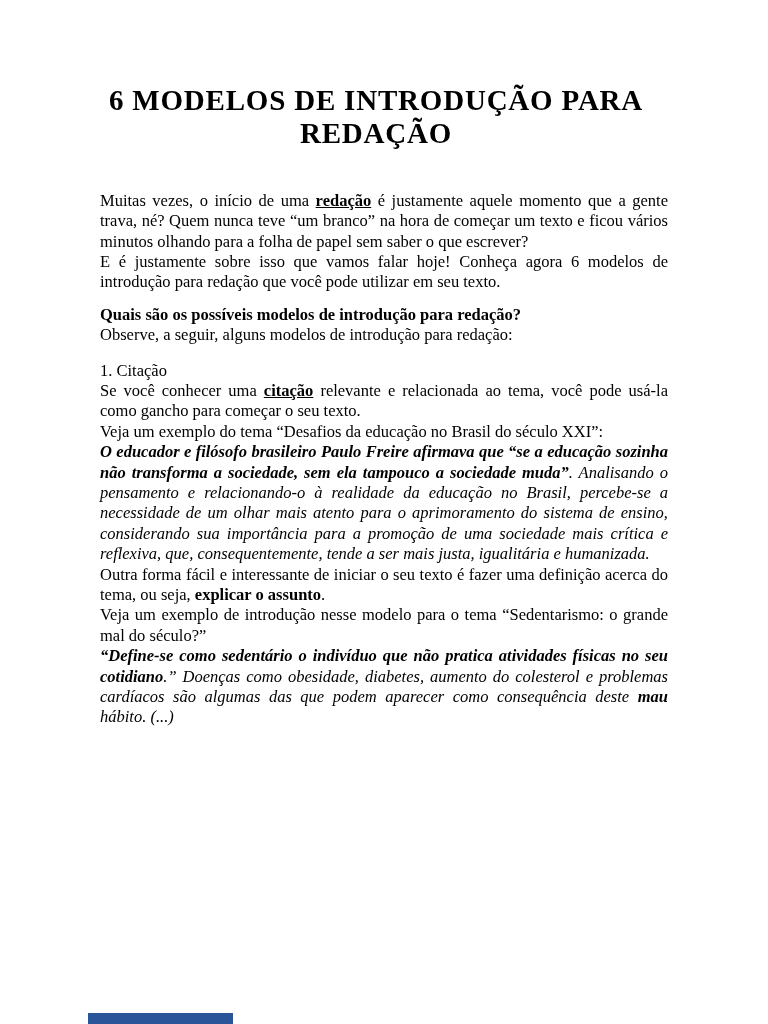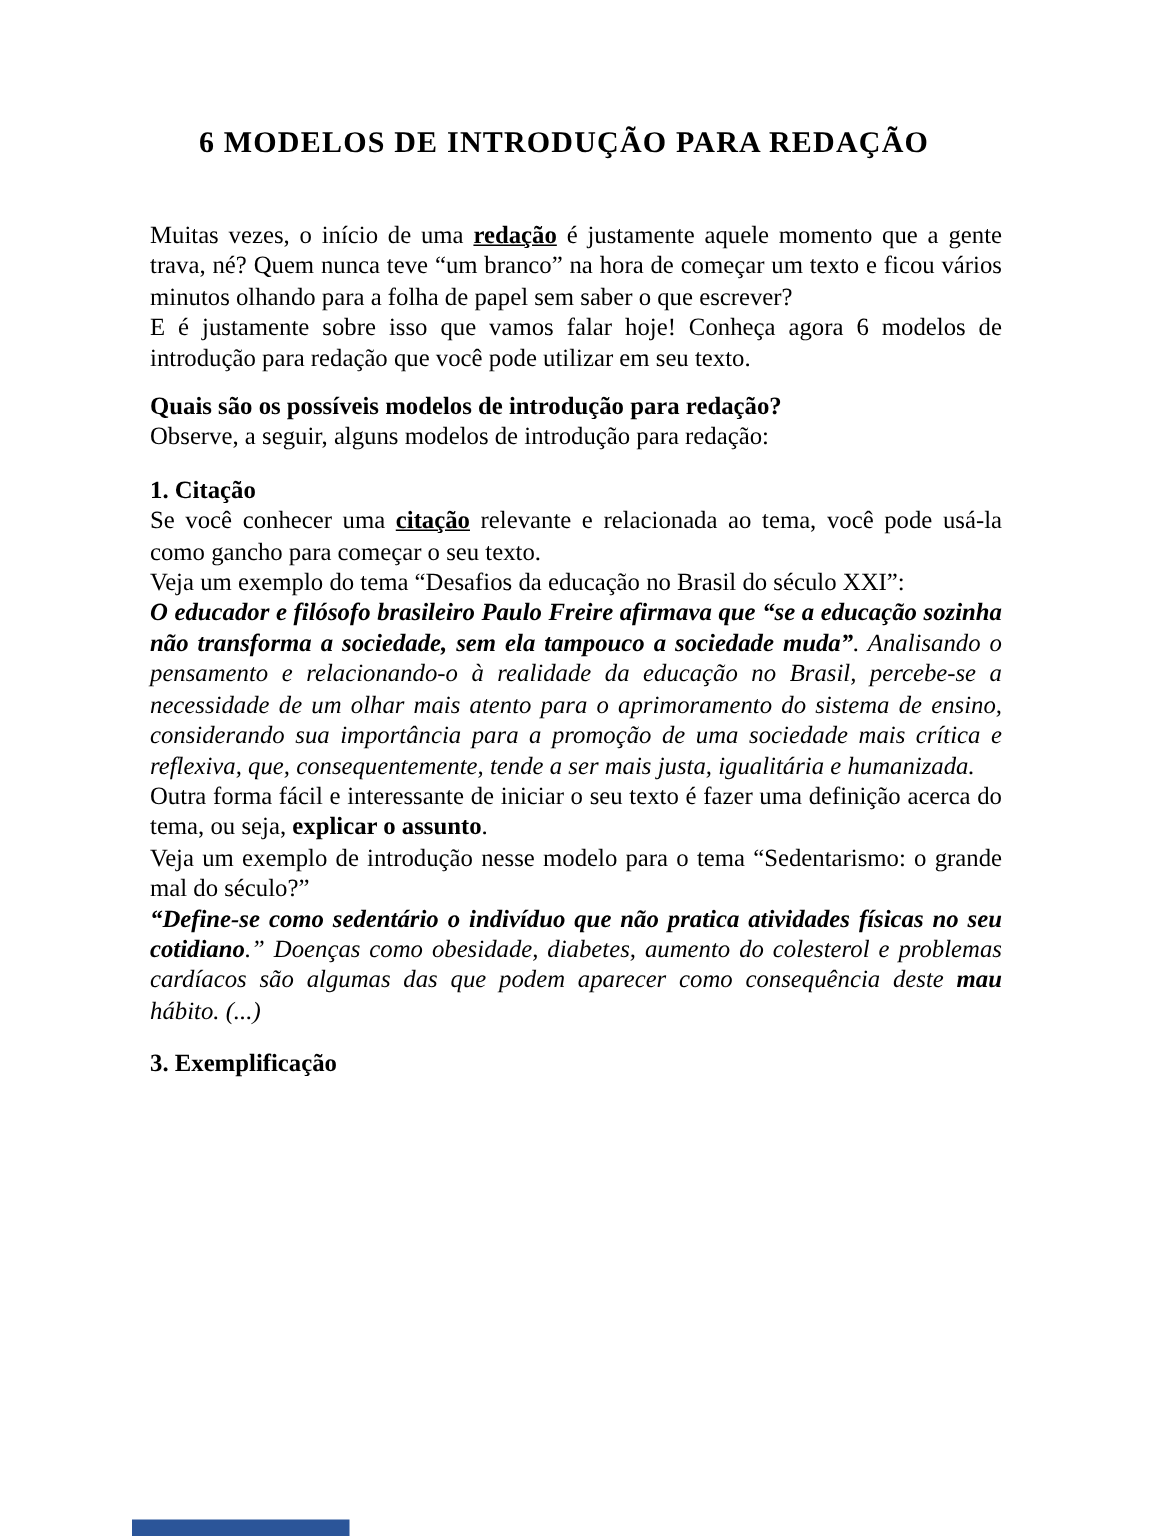--- a/index.html
+++ b/index.html
@@ -13,38 +13,38 @@
     position: relative;
     overflow: hidden;
     font-family: "Liberation Serif", serif;
     color: #000000;
   }
   .page {
     padding: 84px 100px 0 100px;
   }
   h1.doc-title {
     margin: 0 16px 40px 0;
-    font-size: 20px;
+    font-size: 29px;
     line-height: 1.15;
     font-weight: bold;
     text-align: center;
     letter-spacing: 0.8px;
   }
   p {
     margin: 0;
     font-size: 16.5px;
     line-height: 20.4px;
   }
   .just { text-align: justify; }
   .mt   { margin-top: 12px; }
   h2.sec-heading {
     margin: 15px 0 0 0;
     font-size: 16.5px;
     line-height: 20.4px;
-    font-weight: bold;
+    font-weight: normal;
   }
   .bold { font-weight: bold; }
   .bu   { font-weight: bold; text-decoration: underline; }
   .quote {
     font-style: italic;
     text-align: justify;
   }
   .bq { font-weight: bold; }
   .next-page-strip {
     position: absolute;
@@ -80,17 +80,16 @@
 
   <p class="quote"><span class="bq">O educador e filósofo brasileiro Paulo Freire afirmava que “se a educação sozinha não transforma a sociedade, sem ela tampouco a sociedade muda”</span><span>. Analisando o pensamento e relacionando-o à realidade da educação no Brasil, percebe-se a necessidade de um olhar mais atento para o aprimoramento do sistema de ensino, considerando sua importância para a promoção de uma sociedade mais crítica e reflexiva, que, consequentemente, tende a ser mais justa, igualitária e humanizada.</span></p>
 
 
   <p class="just"><span>Outra forma fácil e interessante de iniciar o seu texto é fazer uma definição acerca do tema, ou seja, </span><span class="bold">explicar o assunto</span><span>.</span></p>
 
   <p class="just">Veja um exemplo de introdução nesse modelo para o tema “Sedentarismo: o grande mal do século?”</p>
 
   <p class="quote"><span class="bq">“Define-se como sedentário o indivíduo que não pratica atividades físicas no seu cotidiano</span><span>.” Doenças como obesidade, diabetes, aumento do colesterol e problemas cardíacos são algumas das que podem aparecer como consequência deste </span><span class="bq">mau</span><span> hábito. (...)</span></p>
 
-  <h2 class="sec-heading">3. Exemplificação</h2>
 
 </div>
 
 <div class="next-page-strip"></div>
 
 </body></html>

